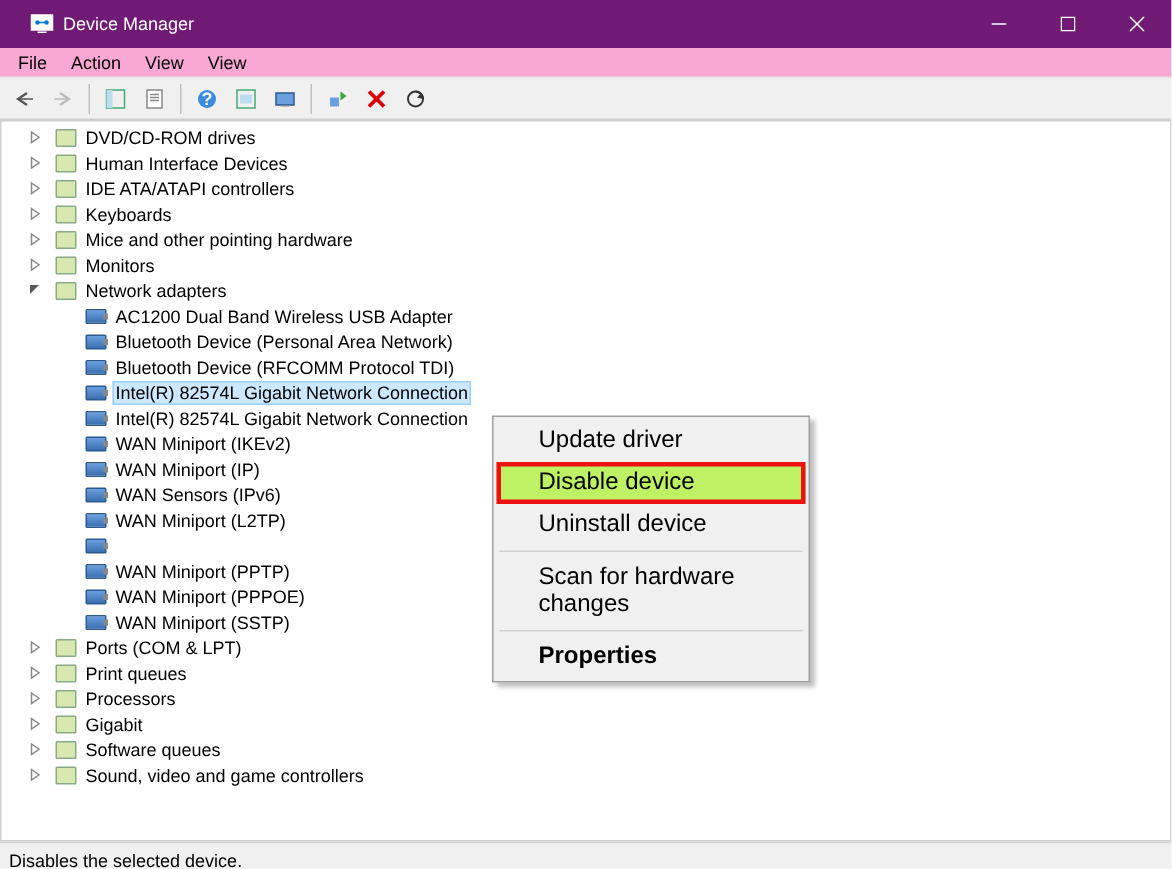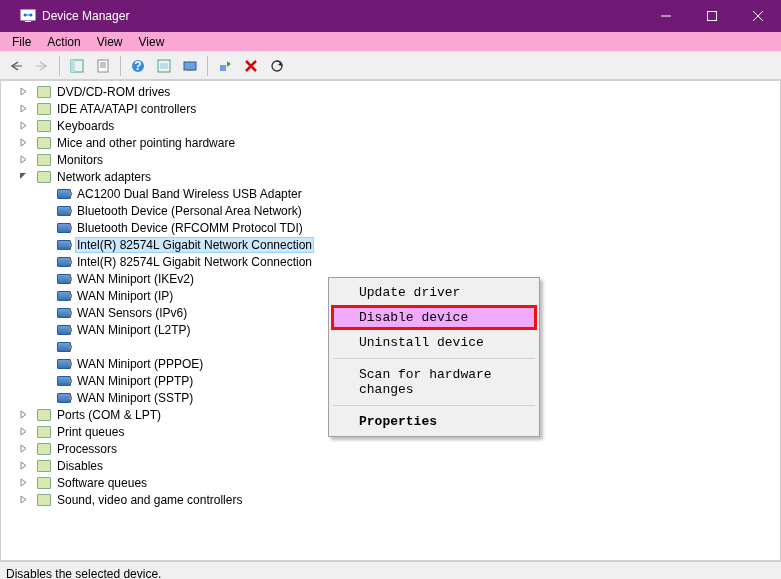--- a/index.html
+++ b/index.html
@@ -24,22 +24,22 @@
 .row .exp { width: 14px; text-align:center; color:#666; font-size:11px; }
 .row .icon { width: 16px; height: 16px; margin: 0 3px; display:flex; align-items:center; justify-content:center; }
 .row .label { padding: 0 2px; }
 .row.selected .label { background:#cce8ff; border:1px solid #99d1ff; padding: 0 1px; }
 .row.l1 { padding-left: 12px; }
 .row.l2 { padding-left: 32px; }
 
 .statusbar { height: 20px; border-top:1px solid #d0d0d0; display:flex; align-items:center; padding: 12px 6px; font-size:12px; background:#f0f0f0; }
 
 .context-menu { position:absolute; left: 328px; top: 277px; width: 212px; background:#f0f0f0; border:1px solid #a0a0a0; box-shadow: 3px 3px 3px rgba(0,0,0,.25); padding: 2px; }
-.context-menu .mi { padding: 5px 28px; font-size:13px; cursor:default;font-family:Liberation Mono, monospace; }
-.context-menu .active { background:#f0abfc; border:3px solid #e11; padding: 2px 25px; }
+.context-menu .mi { padding: 5px 28px; font-size:16px; cursor:default; }
+.context-menu .active { background:#bef264; border:3px solid #e11; padding: 2px 25px; }
 .context-menu .msep { height:1px; background:#d0d0d0; margin: 3px 2px; }
 .context-menu .bold { font-weight:bold; }
 
 
 .cat-icon { width:14px; height:12px; background:#d7e8b0; border:1px solid #8a8; border-radius:1px; position:relative; }
 
 .net-icon { position:relative; width:14px; height:10px; background:linear-gradient(#6aa0e0,#3a70b0); border:1px solid #2a5a90; border-radius:1px; }
 .net-icon::after { content:""; position:absolute; right:-2px; top:2px; width:3px; height:4px; background:#888; }
 
 svg { display:block; }
@@ -163,20 +163,31 @@
       </div>
       <div class="row l1">
         <span class="exp">
           <svg width="9" height="9">
             <path d="M2 1 L7 4.5 L2 8 Z" fill="none" stroke="#888"></path>
           </svg>
         </span>
         <span class="icon">
           <div class="cat-icon"></div>
         </span>
+        <span class="label">Human Interface Devices</span>
+      </div>
+      <div class="row l1">
+        <span class="exp">
+          <svg width="9" height="9">
+            <path d="M2 1 L7 4.5 L2 8 Z" fill="none" stroke="#888"></path>
+          </svg>
+        </span>
+        <span class="icon">
+          <div class="cat-icon"></div>
+        </span>
         <span class="label">IDE ATA/ATAPI controllers</span>
       </div>
       <div class="row l1">
         <span class="exp">
           <svg width="9" height="9">
             <path d="M2 1 L7 4.5 L2 8 Z" fill="none" stroke="#888"></path>
           </svg>
         </span>
         <span class="icon">
           <div class="cat-icon"></div>
@@ -283,34 +294,34 @@
         <span class="exp"></span>
         <span class="icon">
           <div class="net-icon"></div>
         </span>
       </div>
       <div class="row l2">
         <span class="exp"></span>
         <span class="icon">
           <div class="net-icon"></div>
         </span>
+        <span class="label">WAN Miniport (PPTP)</span>
+      </div>
+      <div class="row l2">
+        <span class="exp"></span>
+        <span class="icon">
+          <div class="net-icon"></div>
+        </span>
         <span class="label">WAN Miniport (PPPOE)</span>
       </div>
       <div class="row l2">
         <span class="exp"></span>
         <span class="icon">
           <div class="net-icon"></div>
         </span>
-        <span class="label">WAN Miniport (PPTP)</span>
-      </div>
-      <div class="row l2">
-        <span class="exp"></span>
-        <span class="icon">
-          <div class="net-icon"></div>
-        </span>
         <span class="label">WAN Miniport (SSTP)</span>
       </div>
       <div class="row l1">
         <span class="exp">
           <svg width="9" height="9">
             <path d="M2 1 L7 4.5 L2 8 Z" fill="none" stroke="#888"></path>
           </svg>
         </span>
         <span class="icon">
           <div class="cat-icon"></div>
@@ -341,21 +352,21 @@
       </div>
       <div class="row l1">
         <span class="exp">
           <svg width="9" height="9">
             <path d="M2 1 L7 4.5 L2 8 Z" fill="none" stroke="#888"></path>
           </svg>
         </span>
         <span class="icon">
           <div class="cat-icon"></div>
         </span>
-        <span class="label">Disables</span>
+        <span class="label">Gigabit</span>
       </div>
       <div class="row l1">
         <span class="exp">
           <svg width="9" height="9">
             <path d="M2 1 L7 4.5 L2 8 Z" fill="none" stroke="#888"></path>
           </svg>
         </span>
         <span class="icon">
           <div class="cat-icon"></div>
         </span>

